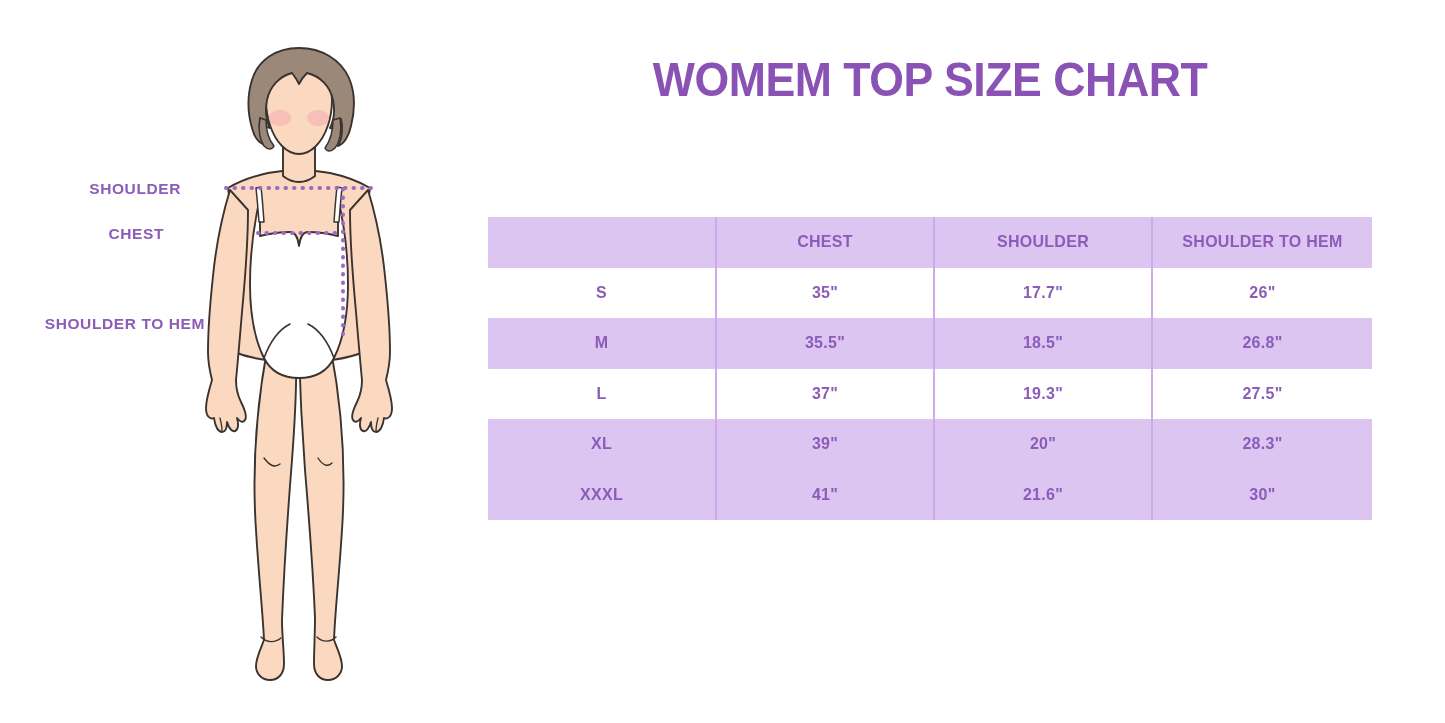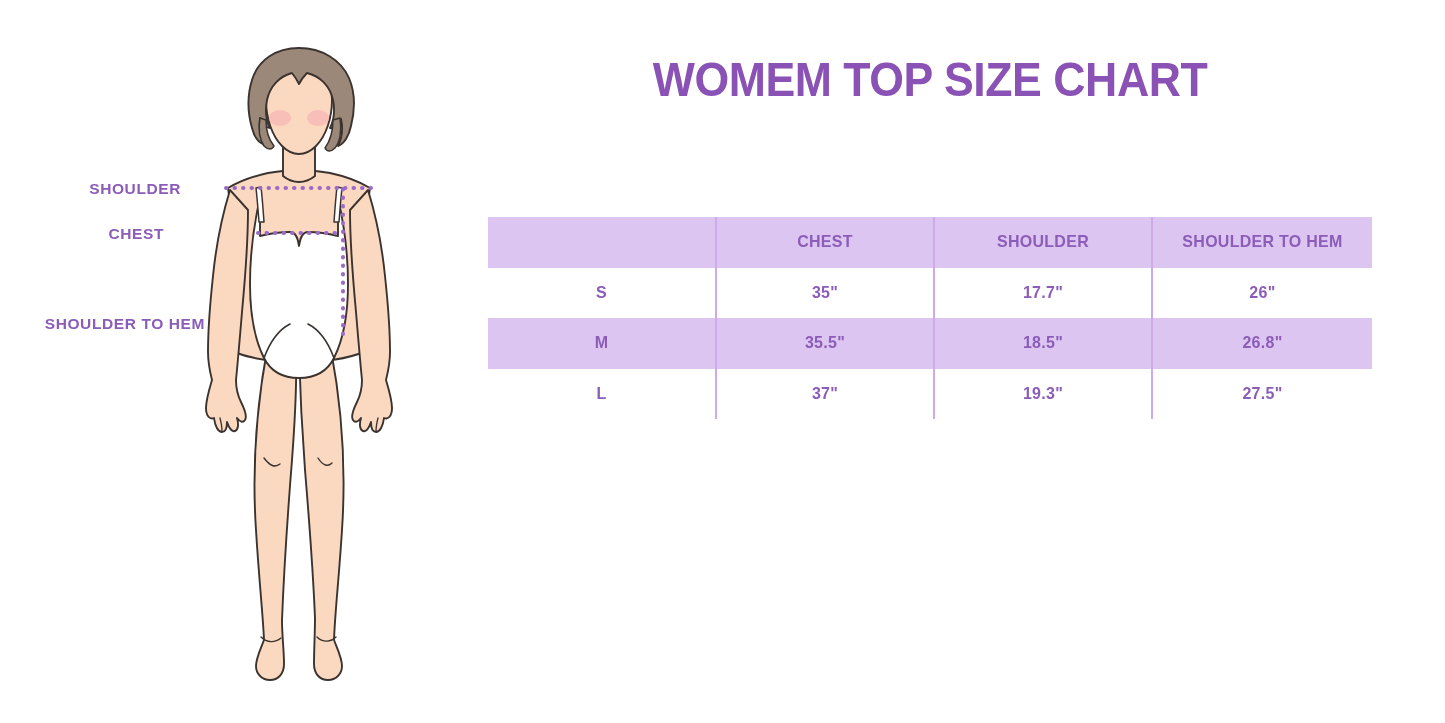--- a/index.html
+++ b/index.html
@@ -210,16 +210,28 @@
         <td>35.5"</td>
         <td>18.5"</td>
         <td>26.8"</td>
       </tr>
       <tr class="plain">
         <td>L</td>
         <td>37"</td>
         <td>19.3"</td>
         <td>27.5"</td>
       </tr>
+      <tr class="shaded">
+        <td>XL</td>
+        <td>39"</td>
+        <td>20"</td>
+        <td>28.3"</td>
+      </tr>
+      <tr class="shaded">
+        <td>XXXL</td>
+        <td>41"</td>
+        <td>21.6"</td>
+        <td>30"</td>
+      </tr>
     </tbody>
   </table>
 
 </div>
 
 </body></html>

